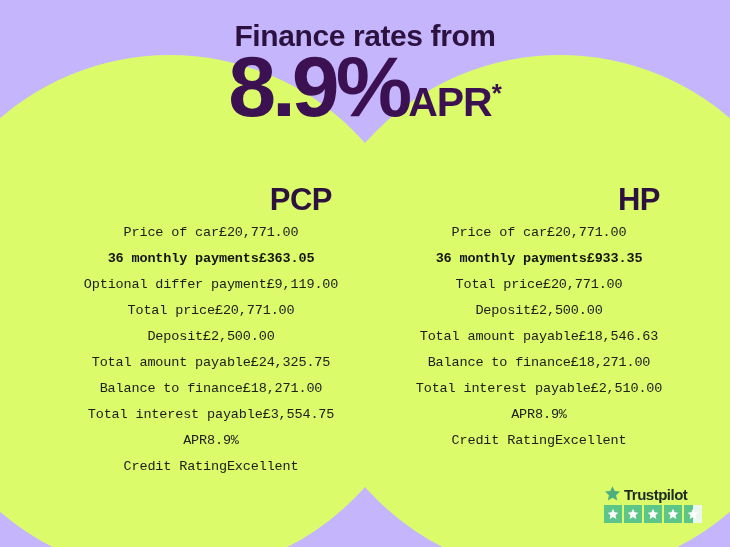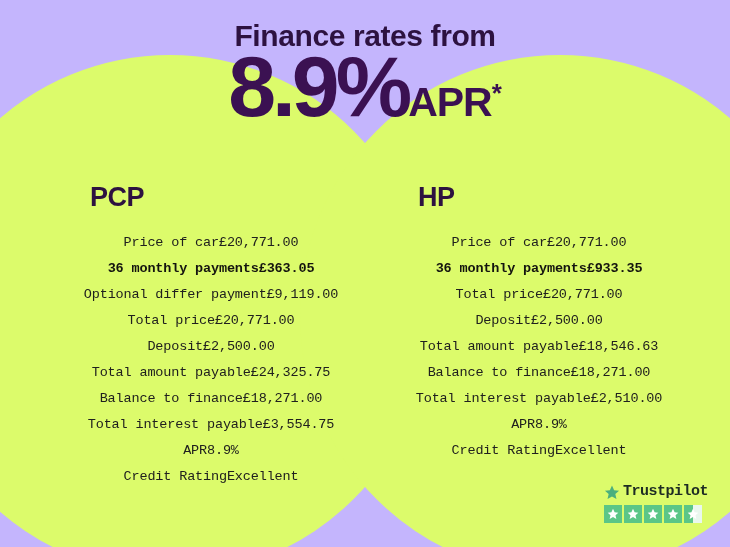--- a/index.html
+++ b/index.html
@@ -95,26 +95,26 @@
 
   
   .plan {
     position: absolute;
     top: 184px;
   }
   .plan-left  { left: 90px;  width: 242px; }
   .plan-right { left: 418px; width: 242px; }
 
   .plan-title {
-    text-align: left;
-    font-size: 27px;
+    text-align: right;
+    font-size: 31px;
     font-weight: bold;
     color: #2d1240;
     letter-spacing: -0.5px;
-    margin: 0 0 24px 0;
+    margin: 0 0 10px 0;
     line-height: 1;
   }
 
   .rows { width: 100%; }
 
   .row {
     display: flex;
     justify-content: center;
     align-items: baseline;
     height: 26px;
@@ -147,24 +147,23 @@
 
   
   .trustpilot {
     position: absolute;
     left: 604px;
     top: 484px;
     width: 104px;
   }
   .tp-brand {
     display: flex;
-    align-items: flex-start;
+    align-items: flex-end;
     gap: 3px;
     height: 18px;
-    font-family: Liberation Mono, monospace;
   }
   .tp-logo-star { width: 17px; height: 17px; display: block; }
   .tp-name {
     font-size: 15px;
     font-weight: bold;
     color: #1d2b23;
     letter-spacing: -0.5px;
     line-height: 1;
   }
   .tp-stars {

